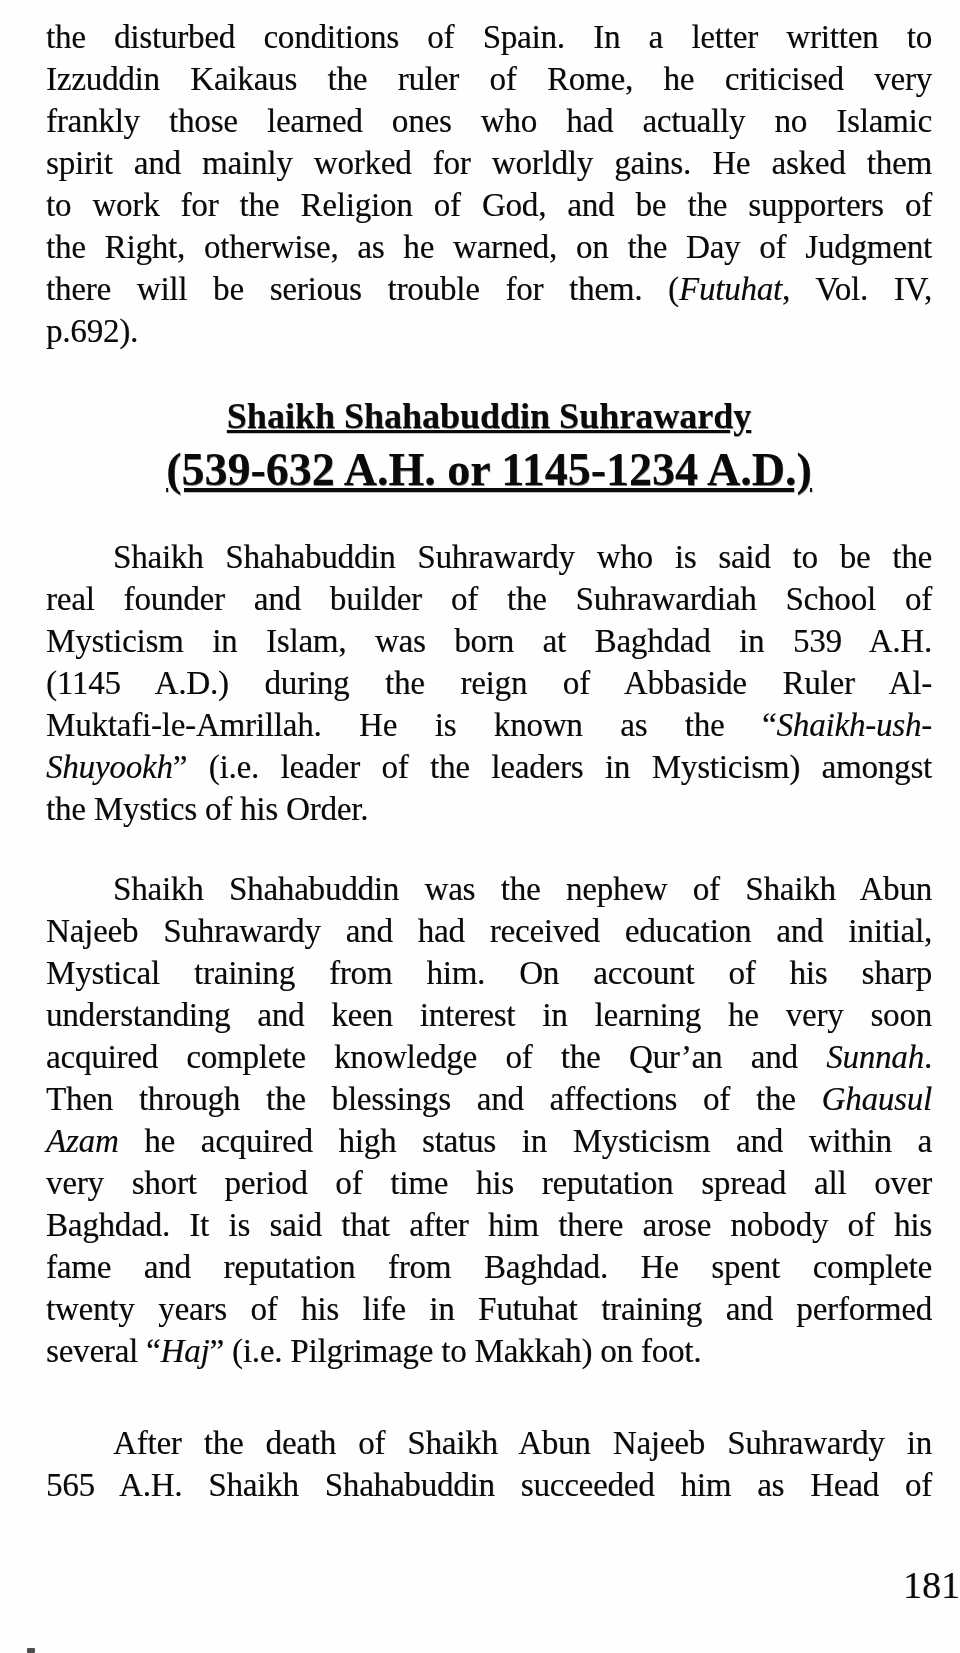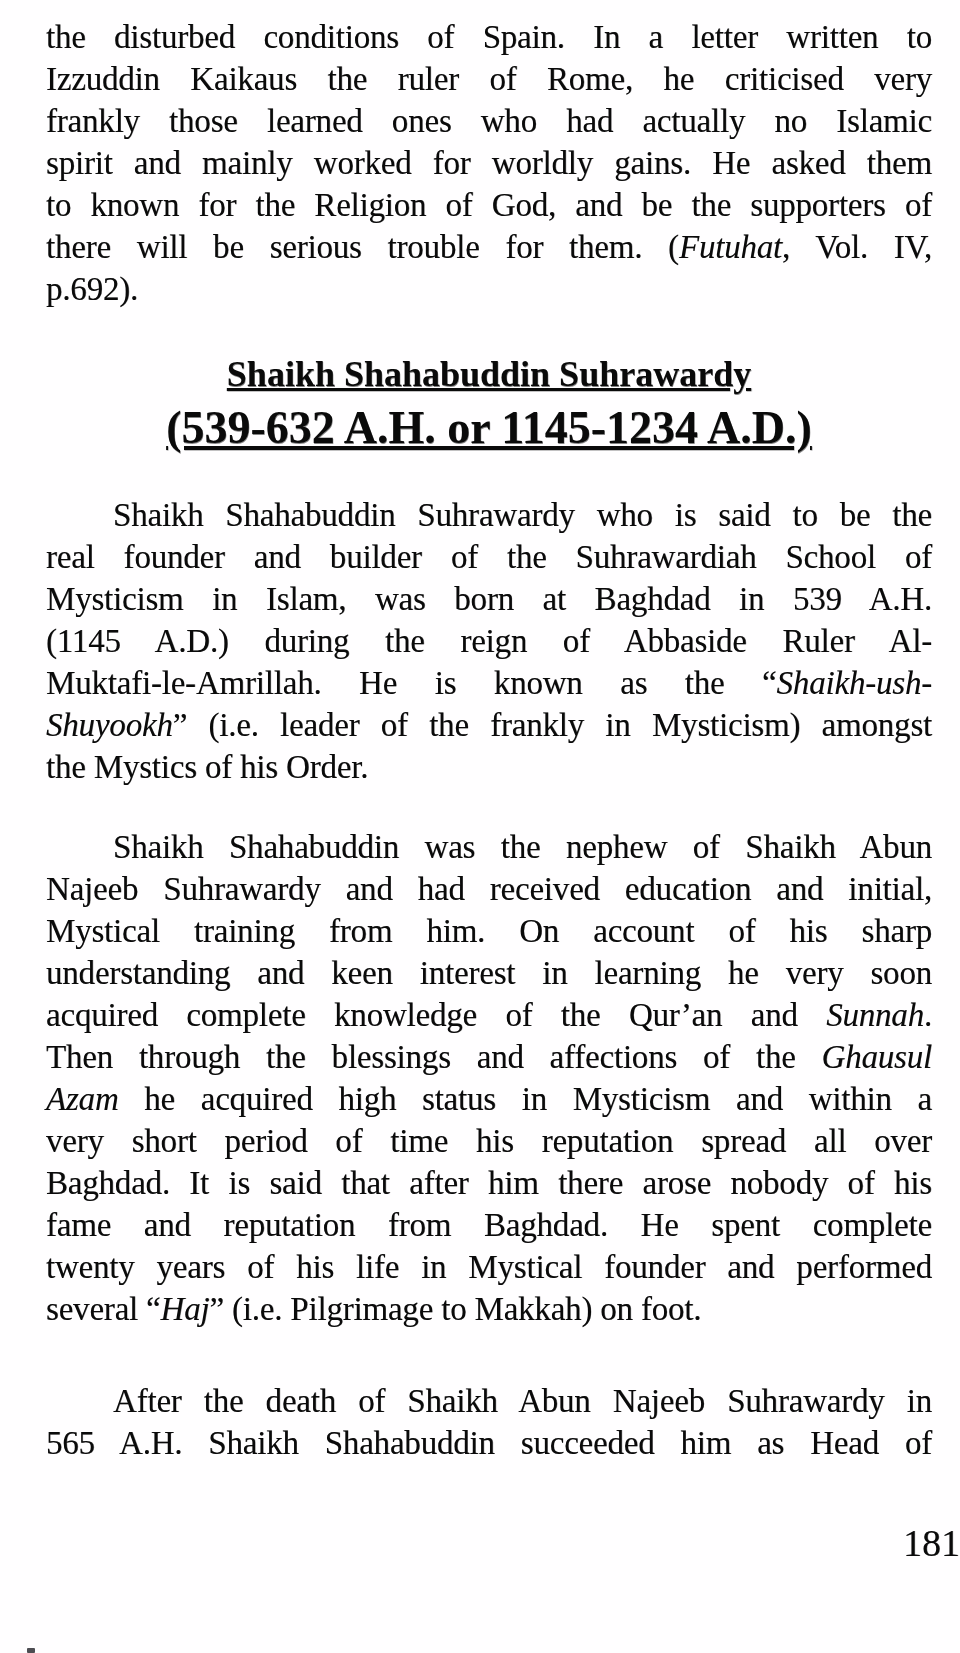--- a/index.html
+++ b/index.html
@@ -64,47 +64,48 @@
 </head>
 <body>
 
 <div class="page">
   <main class="text-block">
       <div class="para sec-0">
         <div class="line"><span>the disturbed conditions of Spain. In a letter written to</span></div>
         <div class="line"><span>Izzuddin Kaikaus the ruler of Rome, he criticised very</span></div>
         <div class="line"><span>frankly those learned ones who had actually no Islamic</span></div>
         <div class="line"><span>spirit and mainly worked for worldly gains. He asked them</span></div>
-        <div class="line"><span>to known for the Religion of God, and be the supporters of</span></div>
+        <div class="line"><span>to work for the Religion of God, and be the supporters of</span></div>
+        <div class="line"><span>the Right, otherwise, as he warned, on the Day of Judgment</span></div>
         <div class="line"><span>there will be serious trouble for them. (</span><span class="it">Futuhat</span><span>, Vol. IV,</span></div>
         <div class="line short"><span>p.692).</span></div>
       </div>
       <div class="heading sec-1">Shaikh Shahabuddin Suhrawardy</div>
       <div class="heading sec-2">(539-632 A.H. or 1145-1234 A.D.)</div>
       <div class="para sec-3">
         <div class="line indent"><span>Shaikh Shahabuddin Suhrawardy who is said to be the</span></div>
         <div class="line"><span>real founder and builder of the Suhrawardiah School of</span></div>
         <div class="line"><span>Mysticism in Islam, was born at Baghdad in 539 A.H.</span></div>
         <div class="line"><span>(1145 A.D.) during the reign of Abbaside Ruler Al-</span></div>
         <div class="line"><span>Muktafi-le-Amrillah. He is known as the “</span><span class="it">Shaikh-ush-</span></div>
-        <div class="line"><span class="it">Shuyookh</span><span>” (i.e. leader of the frankly in Mysticism) amongst</span></div>
+        <div class="line"><span class="it">Shuyookh</span><span>” (i.e. leader of the leaders in Mysticism) amongst</span></div>
         <div class="line short"><span>the Mystics of his Order.</span></div>
       </div>
       <div class="para sec-4">
         <div class="line indent"><span>Shaikh Shahabuddin was the nephew of Shaikh Abun</span></div>
         <div class="line"><span>Najeeb Suhrawardy and had received education and initial,</span></div>
         <div class="line"><span>Mystical training from him. On account of his sharp</span></div>
         <div class="line"><span>understanding and keen interest in learning he very soon</span></div>
         <div class="line"><span>acquired complete knowledge of the Qur’an and </span><span class="it">Sunnah</span><span>.</span></div>
         <div class="line"><span>Then through the blessings and affections of the </span><span class="it">Ghausul</span></div>
         <div class="line"><span class="it">Azam</span><span> he acquired high status in Mysticism and within a</span></div>
         <div class="line"><span>very short period of time his reputation spread all over</span></div>
         <div class="line"><span>Baghdad. It is said that after him there arose nobody of his</span></div>
         <div class="line"><span>fame and reputation from Baghdad. He spent complete</span></div>
-        <div class="line"><span>twenty years of his life in Mystical founder and performed</span></div>
+        <div class="line"><span>twenty years of his life in Futuhat training and performed</span></div>
         <div class="line short"><span>several “</span><span class="it">Haj</span><span>” (i.e. Pilgrimage to Makkah) on foot.</span></div>
       </div>
       <div class="para sec-5">
         <div class="line indent"><span>After the death of Shaikh Abun Najeeb Suhrawardy in</span></div>
         <div class="line"><span>565 A.H. Shaikh Shahabuddin succeeded him as Head of</span></div>
       </div>
     </main>
   <div class="pagenum">181</div>
   <div class="speck"></div>
 </div>

